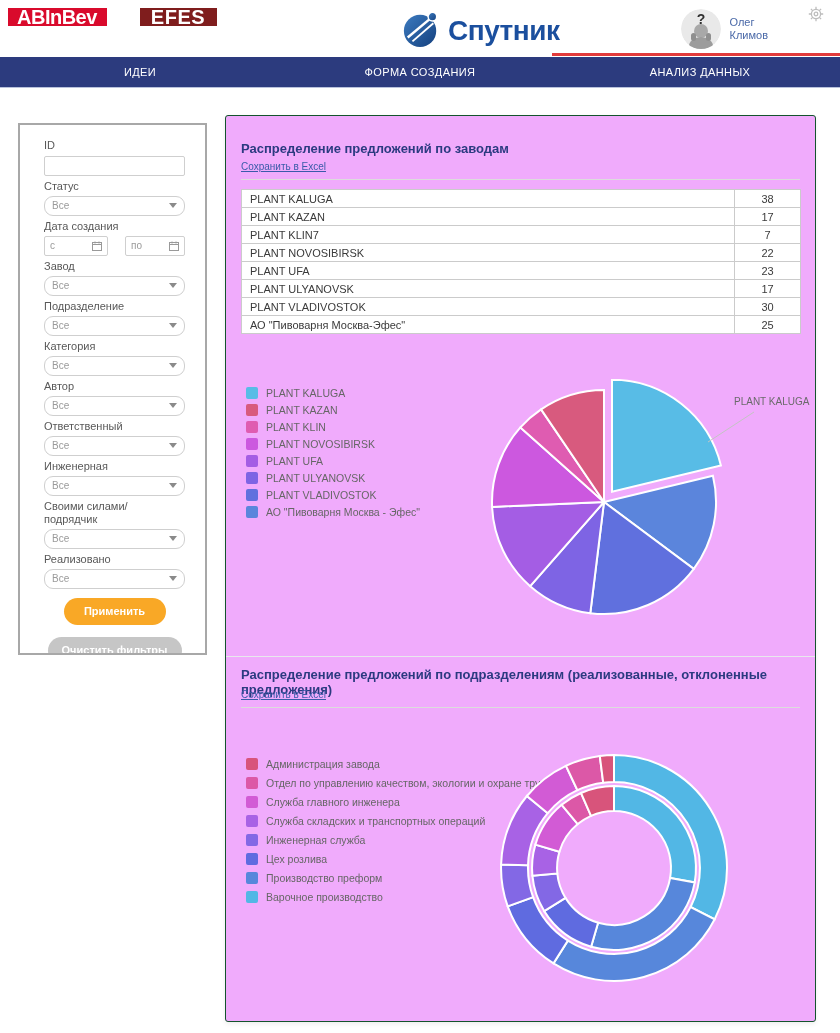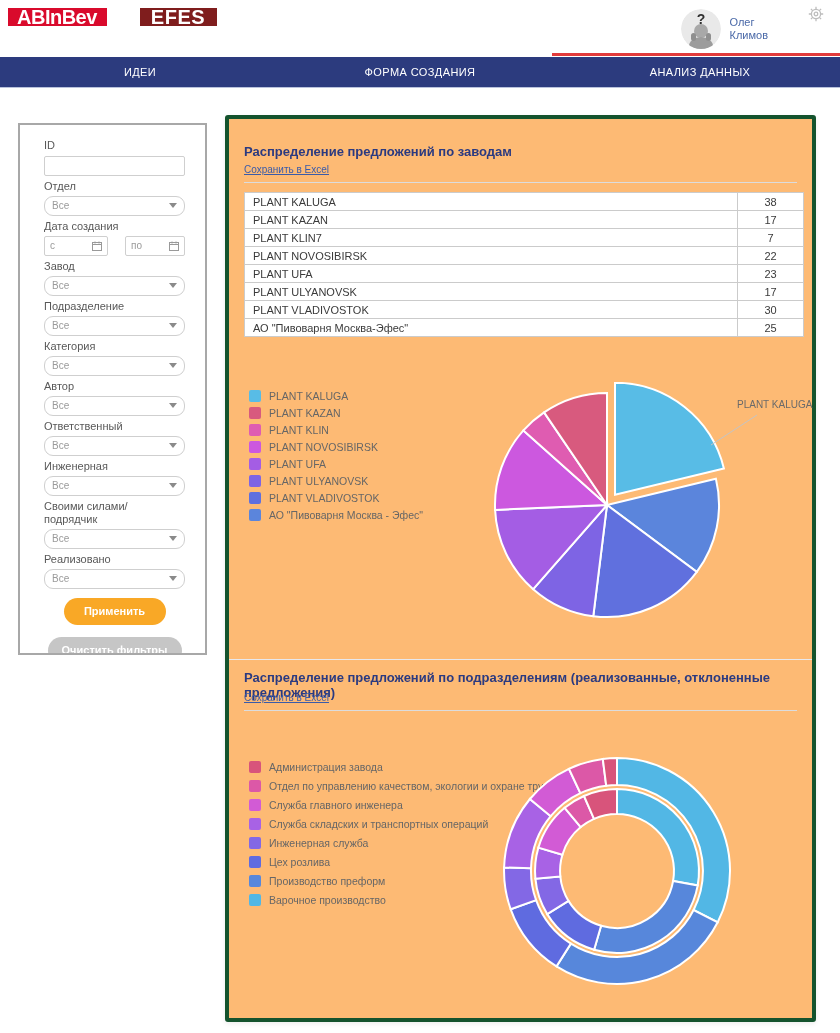--- a/index.html
+++ b/index.html
@@ -43,22 +43,22 @@
   .f-dates { display:flex; justify-content:space-between; }
   .f-date { height:20px; border:1px solid #CFCFCF; border-radius:2px; background:#fff; display:flex;
             align-items:center; justify-content:space-between; padding:0 5px; cursor:pointer; }
   .f-date.from { width:64px; } .f-date.to { width:60px; }
   .btn { display:block; border:none; border-radius:14px; color:#fff; font-weight:bold; font-size:11px;
          font-family:"Liberation Sans",sans-serif; cursor:pointer; }
   .btn-apply { margin:9px auto 0; width:102px; height:27px; background:#F9A826; }
   .btn-clear { margin:12px auto 0; width:134px; height:27px; background:#C6C6C6; }
 
   
-  .card { position:absolute; left:225px; top:115px; width:591px; height:907px; background:#fdba74;
-          border:4px solid #14532d; border-radius:3px; box-shadow:0 2px 5px rgba(0,0,0,0.07); }
+  .card { position:absolute; left:225px; top:115px; width:591px; height:907px; background:#f0abfc;
+          border:1px solid #14532d; border-radius:3px; box-shadow:0 2px 5px rgba(0,0,0,0.07); }
   .sec-title { position:absolute; left:15px; font-size:13px; font-weight:bold; color:#2B3A80; }
   .excel-link { position:absolute; left:15px; font-size:10px; color:#3A5BA9; text-decoration:underline; cursor:pointer;text-align:right; }
   .sec-hr { position:absolute; left:15px; right:15px; border-top:1px solid #DCDCDC; }
   .divider { position:absolute; left:0; right:0; top:540px; border-top:1px solid #E8E8EC; }
 
   .data-table { position:absolute; left:15px; top:73px; width:560px; border-collapse:collapse;
                 background:#fff; font-size:11px; color:#3A3A3A; }
   .data-table td { border:1px solid #CBCBCB; height:18px; padding:1px 8px; }
   .data-table td.val { width:66px; text-align:center; padding:1px 4px; }
 
@@ -76,20 +76,37 @@
 </head>
 <body>
 
 <div class="header">
   <div class="brand">
     <span class="ab">ABInBev</span>
     <span class="slash"></span>
     <span class="efes">EFES</span>
   </div>
 
+  <div class="applogo">
+    <span>
+      <svg width="38" height="40" viewBox="0 0 40 42">
+        <defs>
+          <linearGradient id="gglobe" x1="0" y1="0" x2="1" y2="1">
+            <stop offset="0" stop-color="#3C7BC0"></stop>
+              <stop offset="1" stop-color="#14407E"></stop>
+          </linearGradient>
+        </defs>
+        <circle cx="19" cy="23" r="17" fill="url(#gglobe)"></circle>
+        <path d="M6 30 L31 9" stroke="#fff" stroke-width="2.6" fill="none"></path>
+        <path d="M11 34 L33 15" stroke="#fff" stroke-width="2" fill="none"></path>
+        <circle cx="32" cy="8" r="4.5" fill="url(#gglobe)" stroke="#fff" stroke-width="1.5"></circle>
+      </svg>
+    </span>
+    <span class="txt">Спутник</span>
+  </div>
 
   <div class="userbox">
     <span class="avatar">
       <svg width="40" height="40" viewBox="0 0 40 40">
         <circle cx="20" cy="20" r="20" fill="#E9E9E9"></circle>
         <circle cx="20" cy="22" r="7" fill="#A8A8A8"></circle>
         <ellipse cx="20" cy="37" rx="12" ry="9" fill="#9C9C9C"></ellipse>
         <rect x="10" y="24" width="5" height="8" rx="2.5" fill="#8F8F8F"></rect>
         <rect x="25" y="24" width="5" height="8" rx="2.5" fill="#8F8F8F"></rect>
         <text x="20" y="15" font-size="14" font-weight="bold" fill="#2E2E2E" text-anchor="middle" font-family="Liberation Sans,sans-serif">?</text>
@@ -120,21 +137,21 @@
 </div>
 
 <div class="filter-panel">
 
   <div class="f-group">
     <div class="f-label">ID</div>
     <input class="f-input" style="">
   </div>
 
   <div class="f-group">
-    <div class="f-label">Отдел</div>
+    <div class="f-label">Статус</div>
     <div class="f-select">
       <span class="f-val">Все</span>
       <span class="caret"></span>
     </div>
   </div>
 
   <div class="f-group">
     <div class="f-label">Дата создания</div>
     <div class="f-dates">
       <div class="f-date from">

